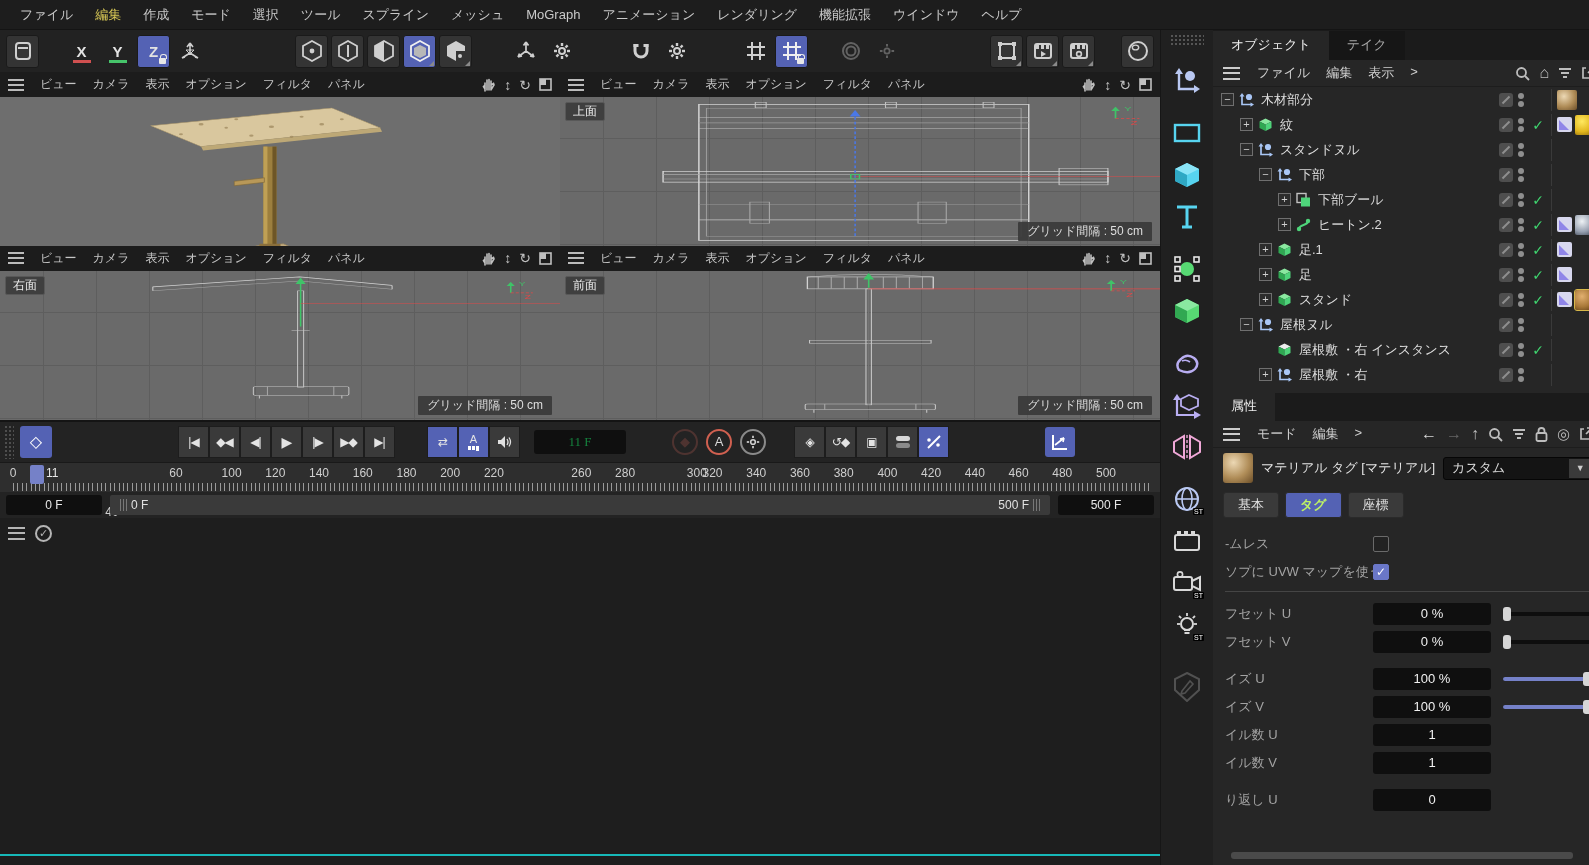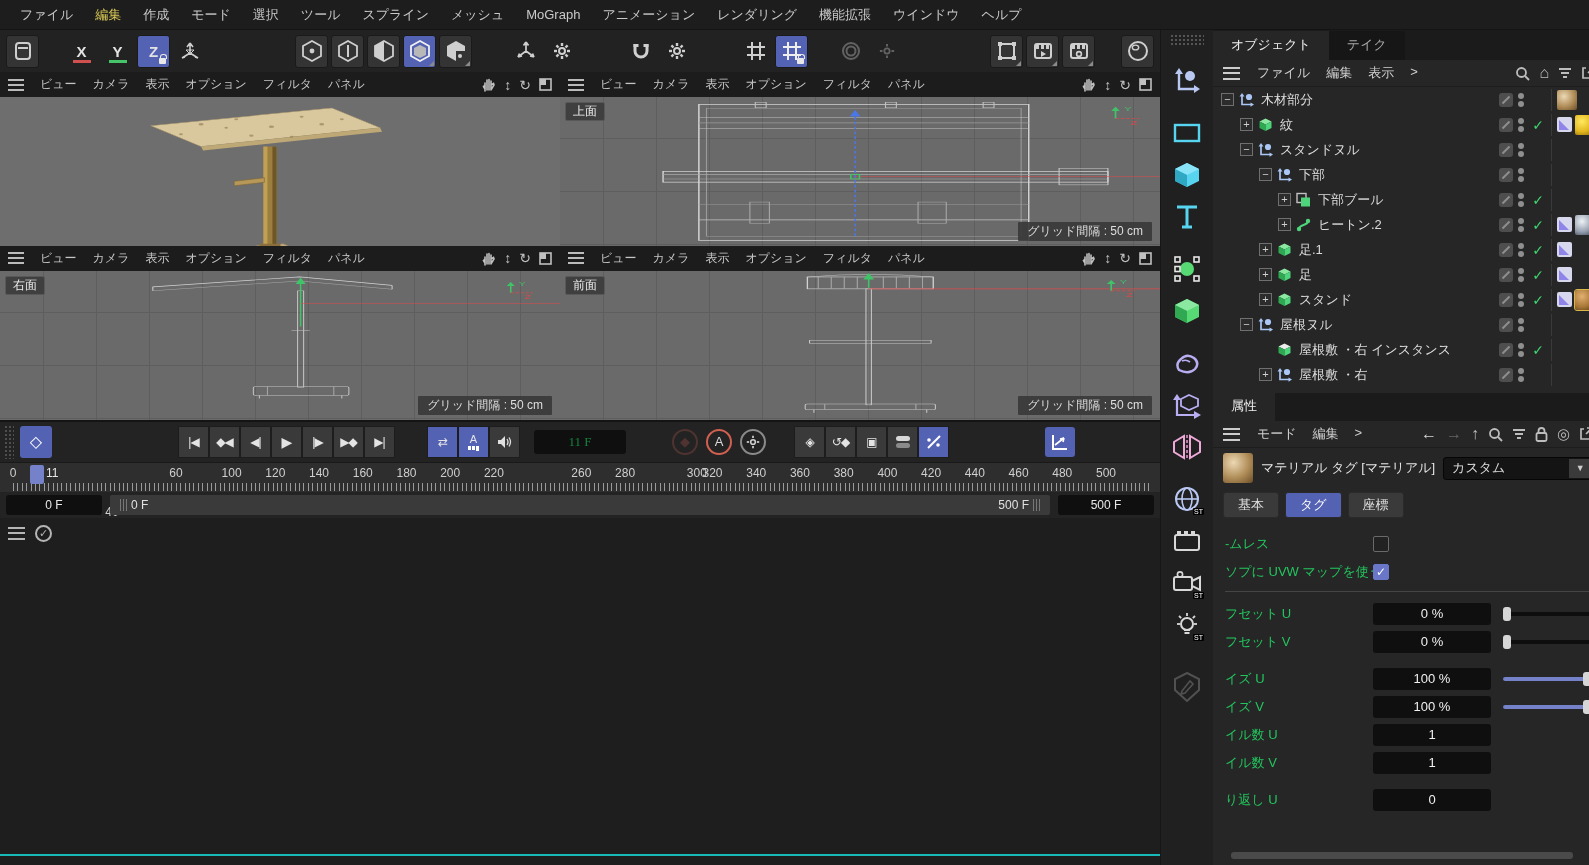--- a/index.html
+++ b/index.html
@@ -85,25 +85,25 @@
   
   .attrsection{flex:1;display:flex;flex-direction:column;border-right:2px solid #17b9b9;}
   .attrhead{height:28px;background:#1b1b1b;display:flex;align-items:flex-end;}
   .matline{display:flex;align-items:center;gap:8px;padding:5px 10px;}
   .matthumb{width:30px;height:30px;border-radius:3px;background:radial-gradient(circle at 35% 32%,#ecd8b4,#b08d58 55%,#6b4e28);flex:0 0 30px;}
   .matname{font-size:13px;color:#e4e4e4;white-space:nowrap;}
   .dropdown{margin-left:auto;width:150px;height:23px;background:#141414;border:1px solid #060606;border-radius:3px;display:flex;align-items:center;padding-left:8px;color:#e0e0e0;position:relative;}
   .dropdown .dd{position:absolute;right:1px;top:1px;bottom:1px;width:22px;background:#3a3a3a;border-radius:0 2px 2px 0;display:flex;align-items:center;justify-content:center;font-size:9px;color:#ccc;}
   .attrtabs{display:flex;gap:6px;padding:4px 10px 8px;}
   .atab{padding:3px 14px;background:#3a3a3a;border-radius:3px;color:#e0e0e0;border:1px solid #2a2a2a;}
-  .atab.active{background:#5462b4;color:#ffffff;}
+  .atab.active{background:#5462b4;color:#bef264;font-weight:bold;}
   .attrbody{flex:1;padding:4px 12px 0 12px;position:relative;overflow:hidden;}
   .attr-row{display:flex;align-items:center;height:27px;margin-bottom:1px;}
   .attr-row.gap-top{margin-top:10px;}
-  .alabel{width:148px;color:#22c55e;white-space:nowrap;overflow:hidden;flex:0 0 148px;}
+  .alabel{width:148px;color:#a3a3a3;white-space:nowrap;overflow:hidden;flex:0 0 148px;}
   .cb{width:16px;height:16px;border:1px solid #6a6a6a;border-radius:2px;background:#222;display:flex;align-items:center;justify-content:center;color:#fff;font-size:12px;}
   .cb.checked{background:#6a77c8;border-color:#6a77c8;}
   .vfield{width:118px;height:22px;background:#0f0f0f;border-radius:3px;display:flex;align-items:center;justify-content:center;color:#f0f0f0;flex:0 0 118px;}
   .sliderwrap{flex:1;display:flex;align-items:center;margin-left:12px;position:relative;height:16px;}
   .strack{flex:1;height:4px;background:#0e0e0e;border-radius:2px;position:relative;}
   .sfill{position:absolute;left:0;top:0;bottom:0;background:#7581c8;border-radius:2px;}
   .sknob{position:absolute;top:-5px;width:8px;height:14px;background:#d6d6d6;border-radius:3px;}
   .adivider{height:1px;background:#454545;margin:6px 0 8px;}
   .attrhscroll{position:absolute;left:18px;right:30px;bottom:6px;height:7px;background:#4a4a4a;border-radius:3px;}
   

